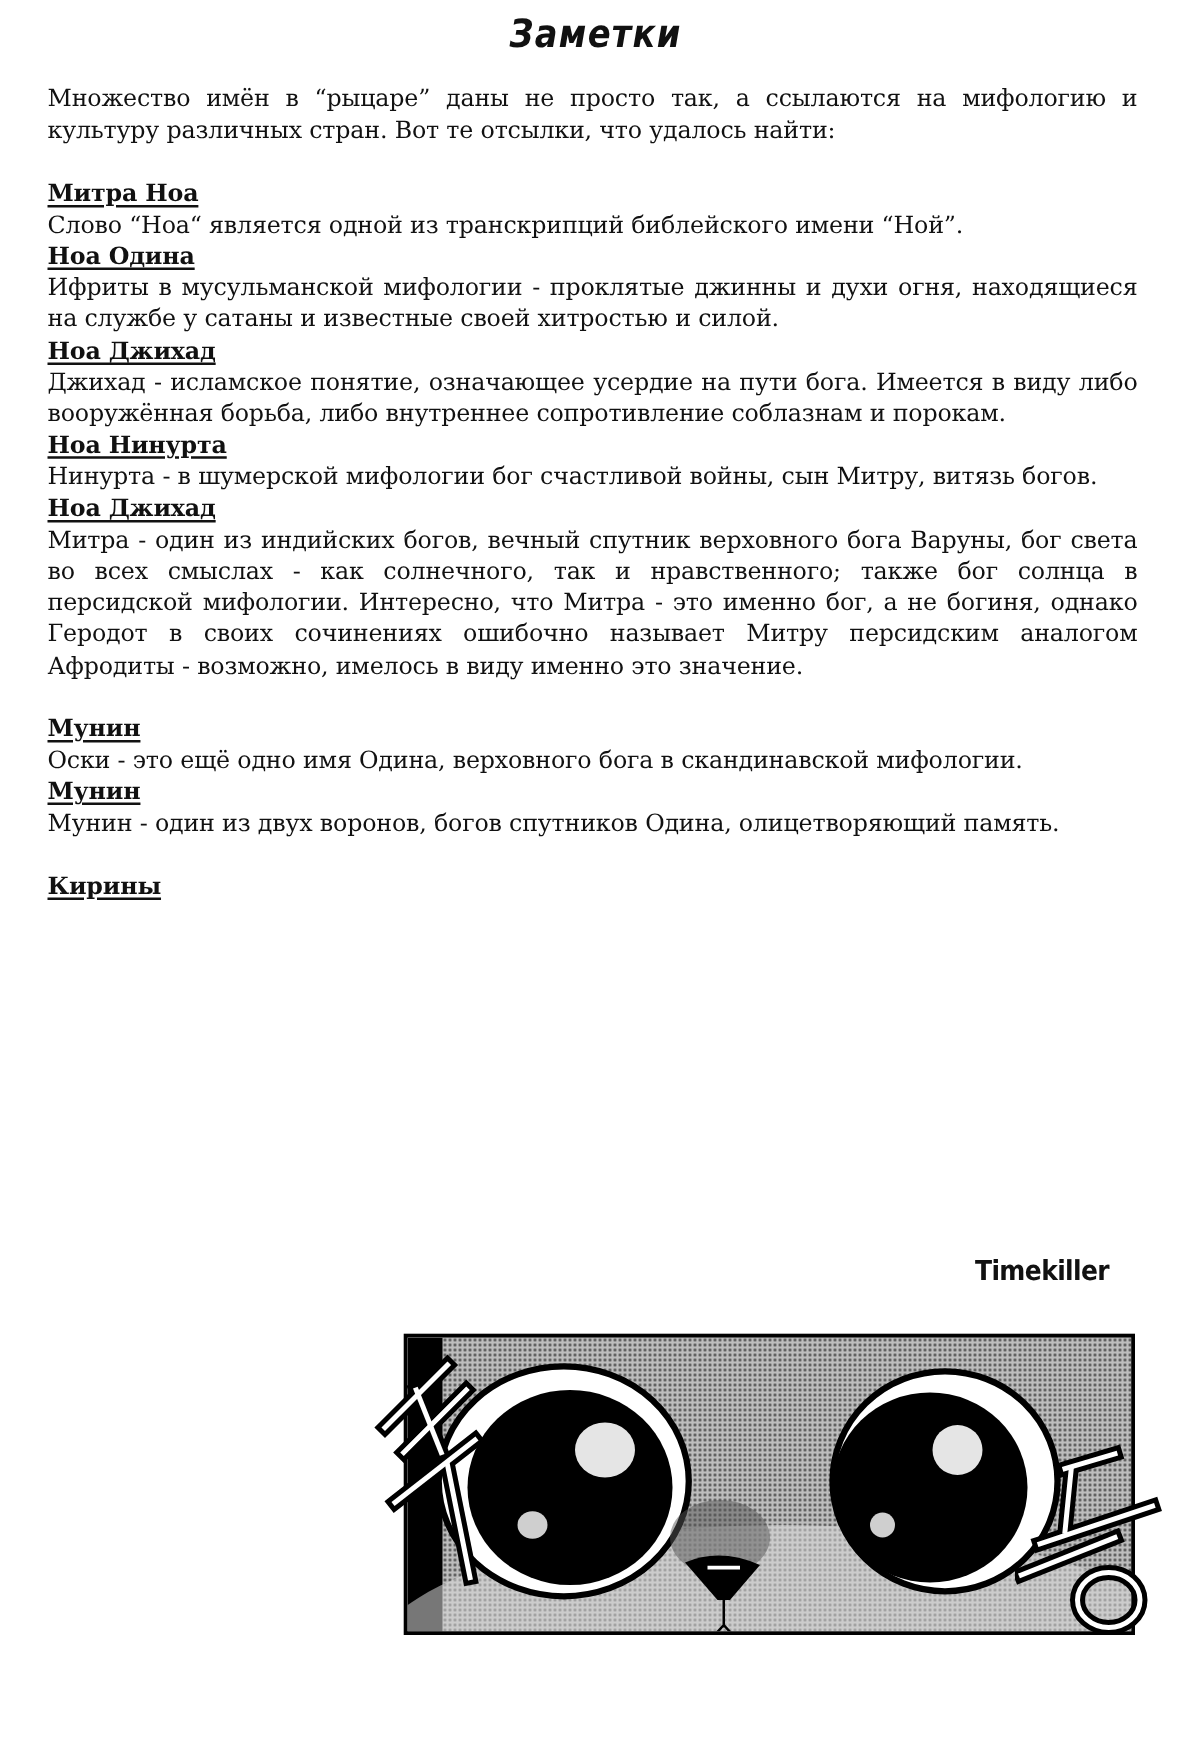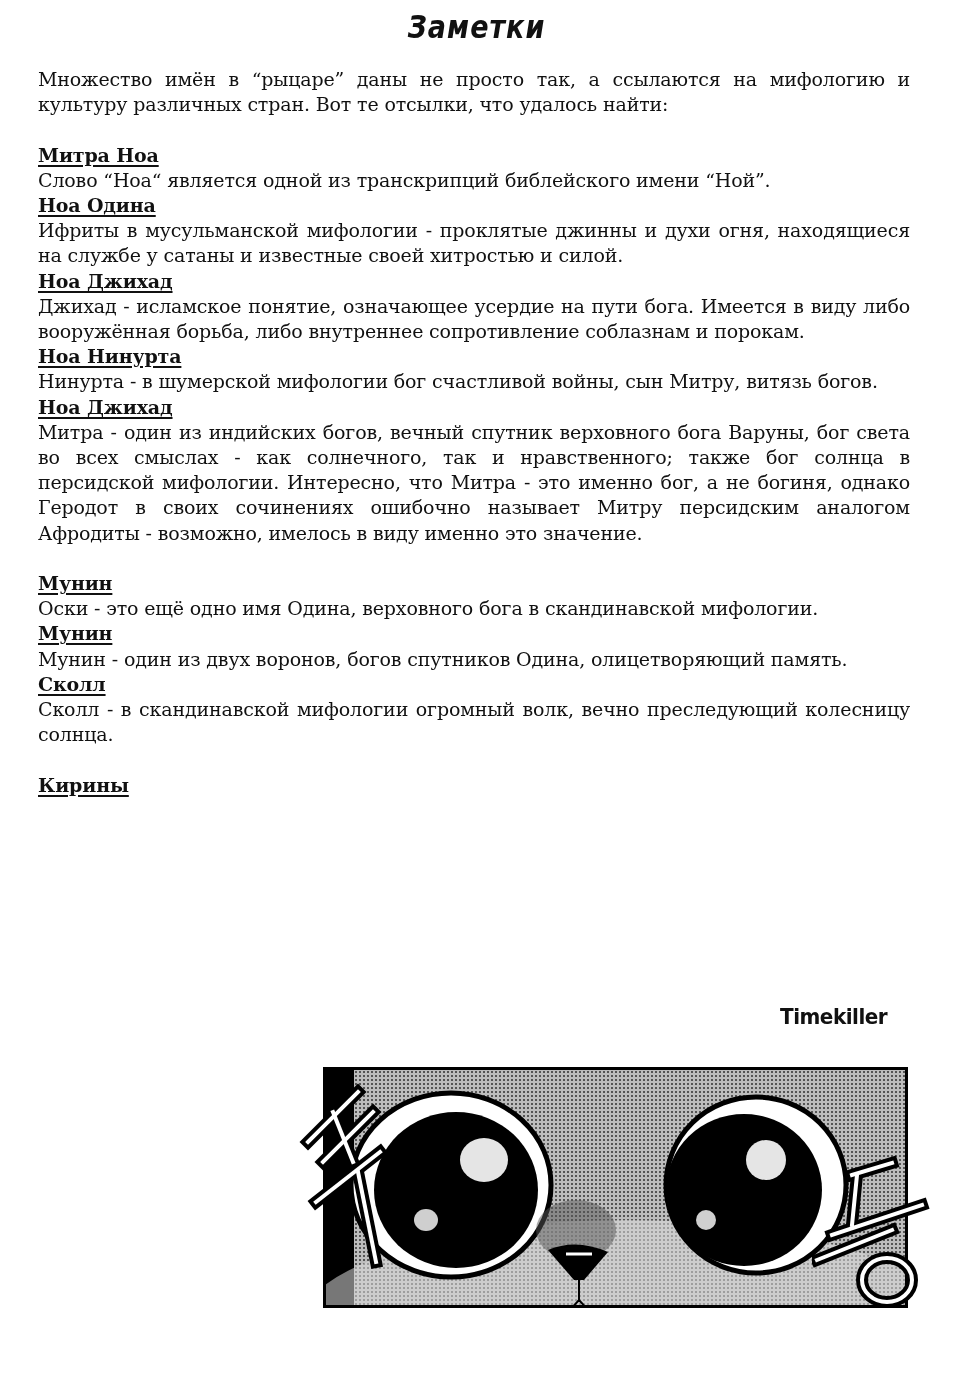--- a/index.html
+++ b/index.html
@@ -71,24 +71,20 @@
 
   <div>
     <div>
       <span class="h">Мунин</span>
       <p>Оски - это ещё одно имя Одина, верховного бога в скандинавской мифологии.</p>
     </div>
     <div>
       <span class="h">Мунин</span>
       <p>Мунин - один из двух воронов, богов спутников Одина, олицетворяющий память.</p>
     </div>
-    <div>
-      <span class="h">Сколл</span>
-      <p>Сколл - в скандинавской мифологии огромный волк, вечно преследующий колесницу солнца.</p>
-    </div>
   </div>
 
   <div class="gap"></div>
 
   <div>
     <div>
       <span class="h">Кирины</span>
     </div>
   </div>
 </div>

